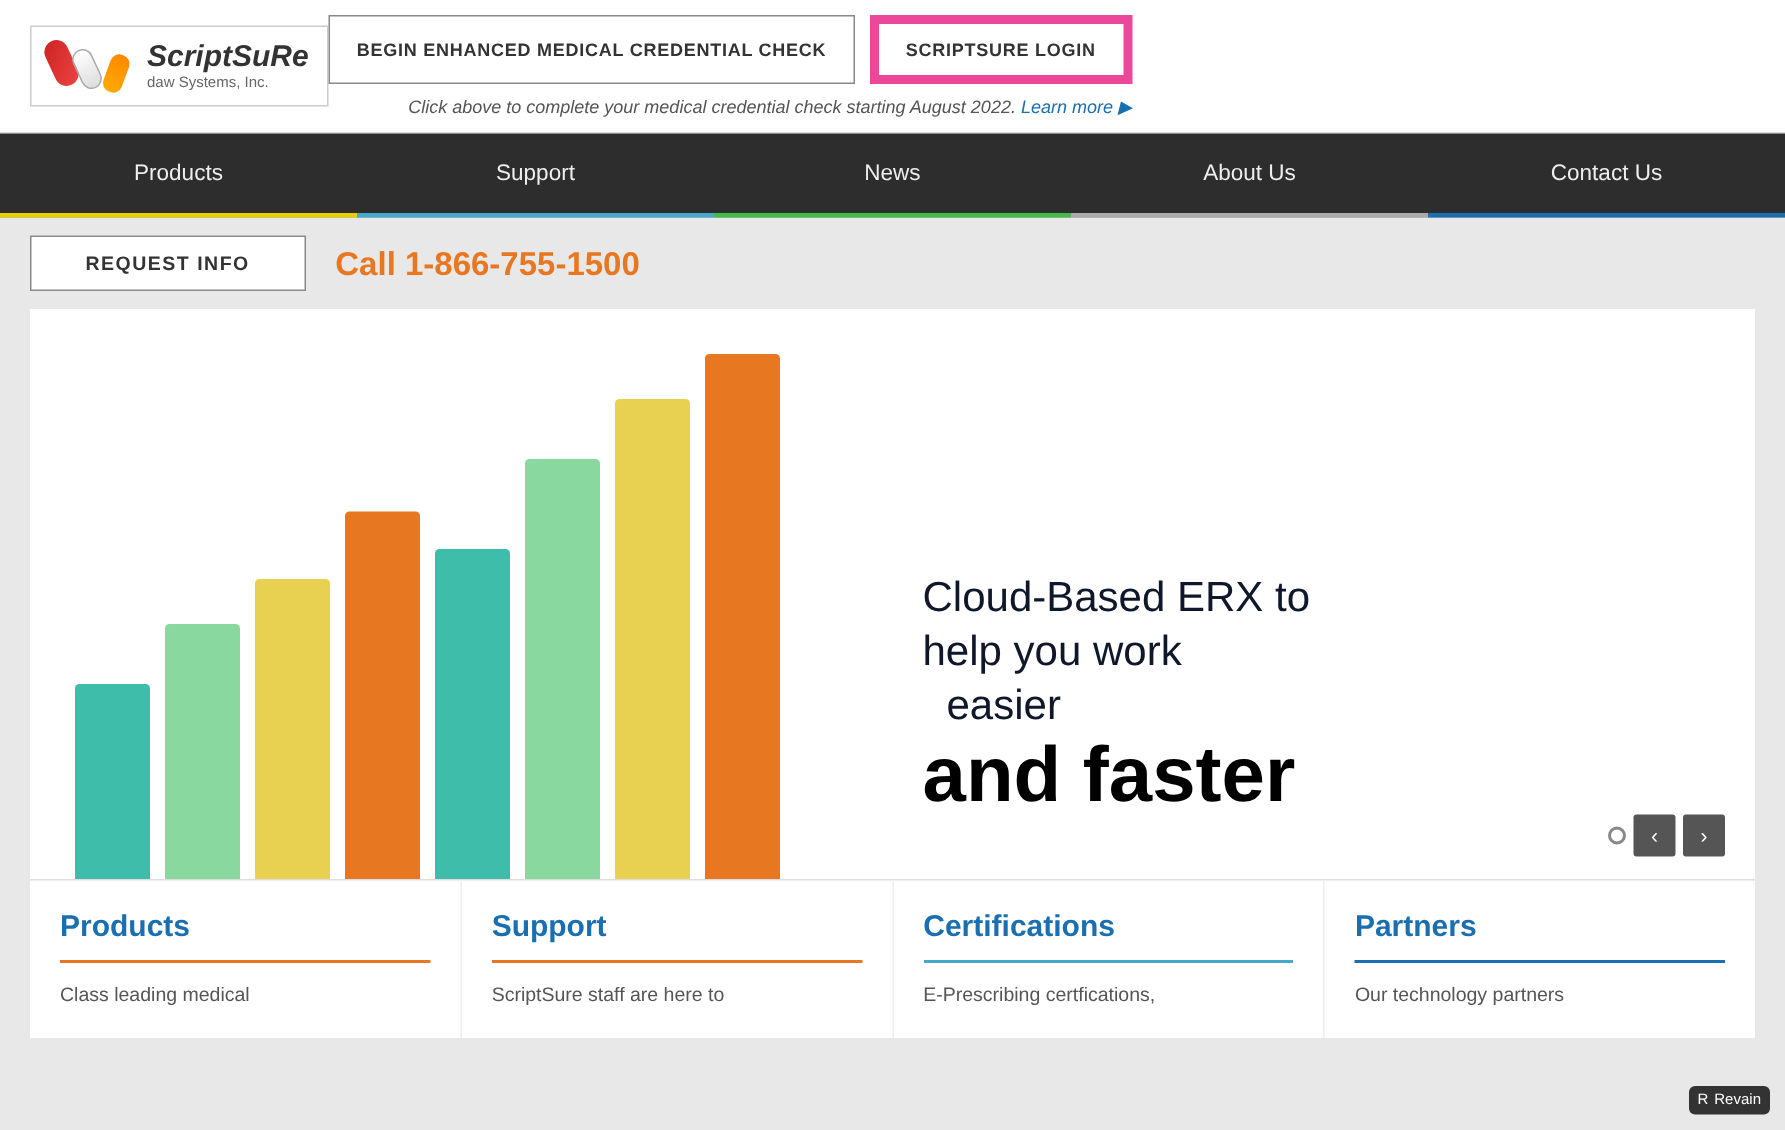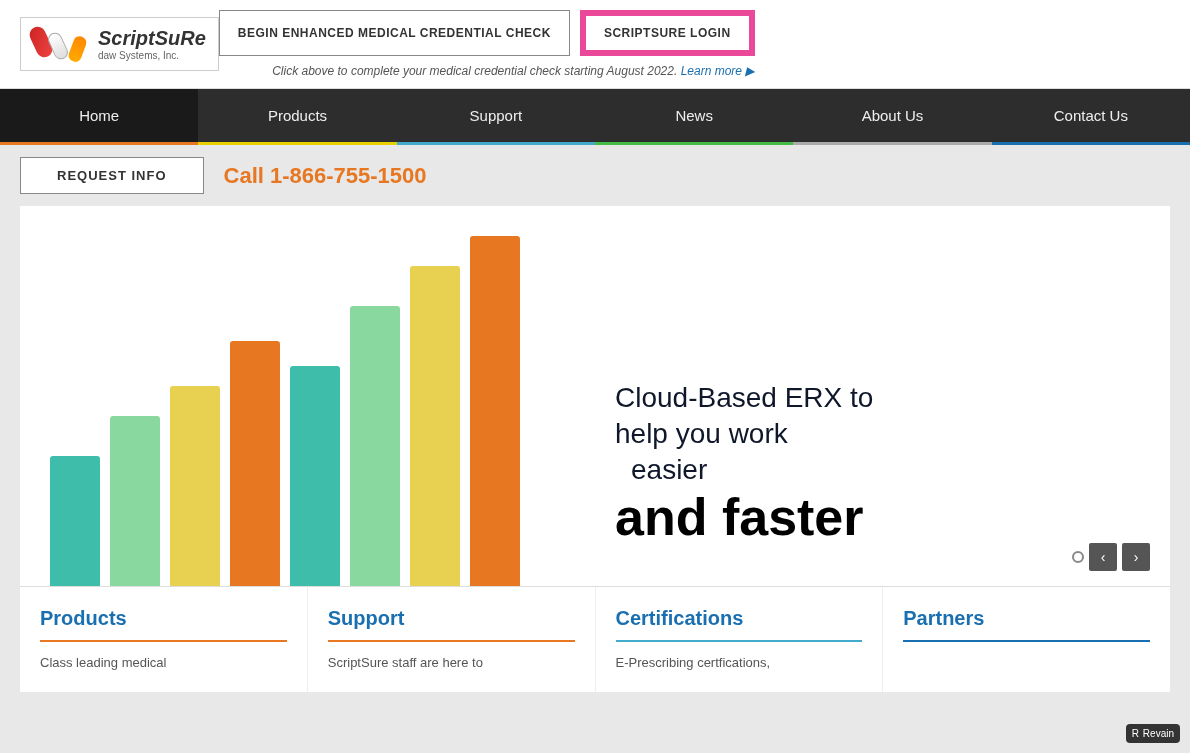--- a/index.html
+++ b/index.html
@@ -263,23 +263,20 @@
     </div>
     <div class="header-notice">
       <span>Click above to complete your medical credential check starting August 2022.</span>
       <a href="#">Learn more</a>
       <span class="arrow">▶</span>
     </div>
   </div>
 </div>
 
 <nav>
-  <div class="nav-item home active">
-    <span>Home</span>
-  </div>
   <div class="nav-item products">
     <span>Products</span>
   </div>
   <div class="nav-item support">
     <span>Support</span>
   </div>
   <div class="nav-item news">
     <span>News</span>
   </div>
   <div class="nav-item about">
@@ -335,20 +332,21 @@
     <p>ScriptSure staff are here to</p>
   </div>
       <div class="card">
     <h3>Certifications</h3>
     <div class="card-divider"></div>
     <p>E-Prescribing certfications,</p>
   </div>
       <div class="card">
     <h3>Partners</h3>
     <div class="card-divider"></div>
+    <p>Our technology partners</p>
   </div>
     </div>
 </div>
 
 <div class="revain-badge">
   <span>R</span>
   <span>Revain</span>
 </div>
 
 </body></html>

